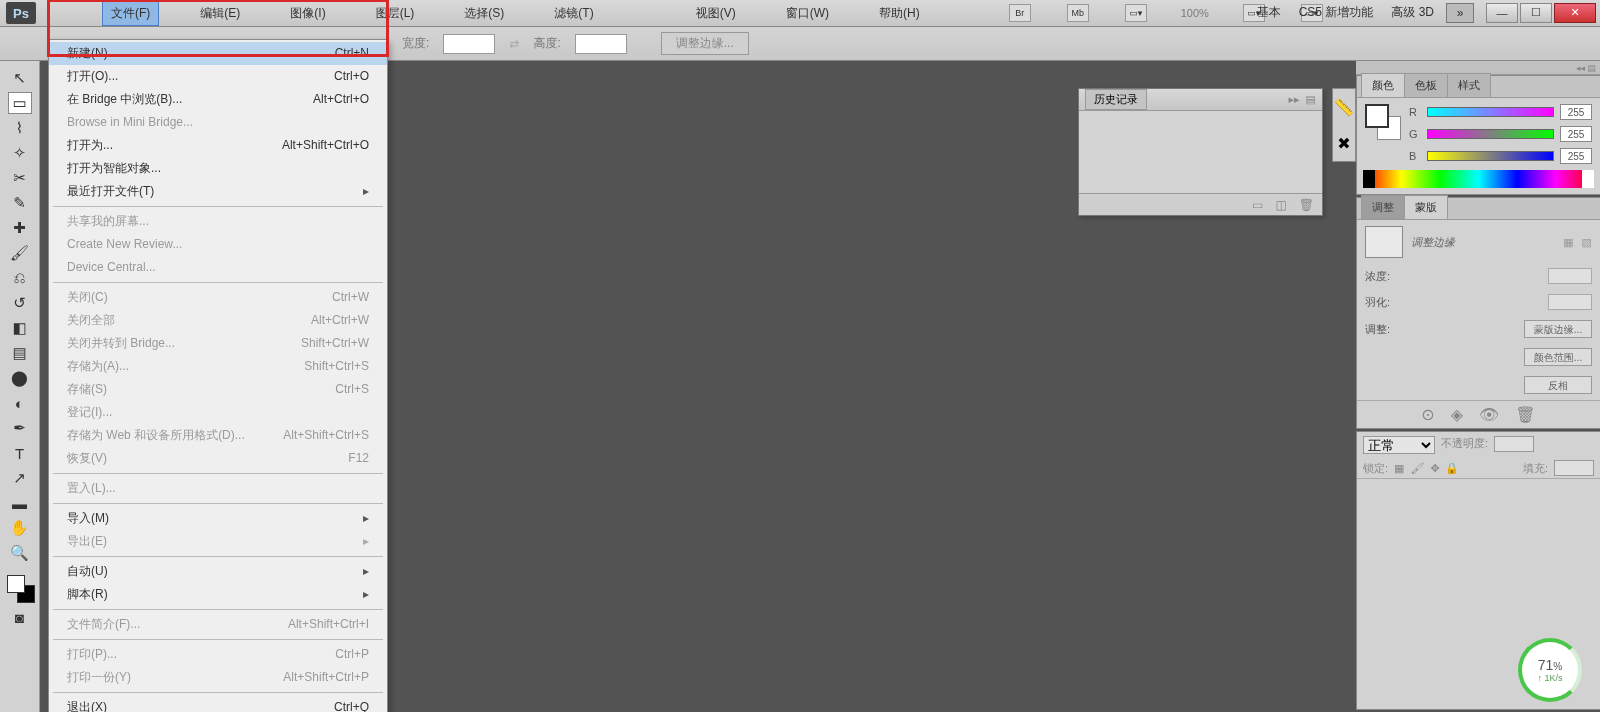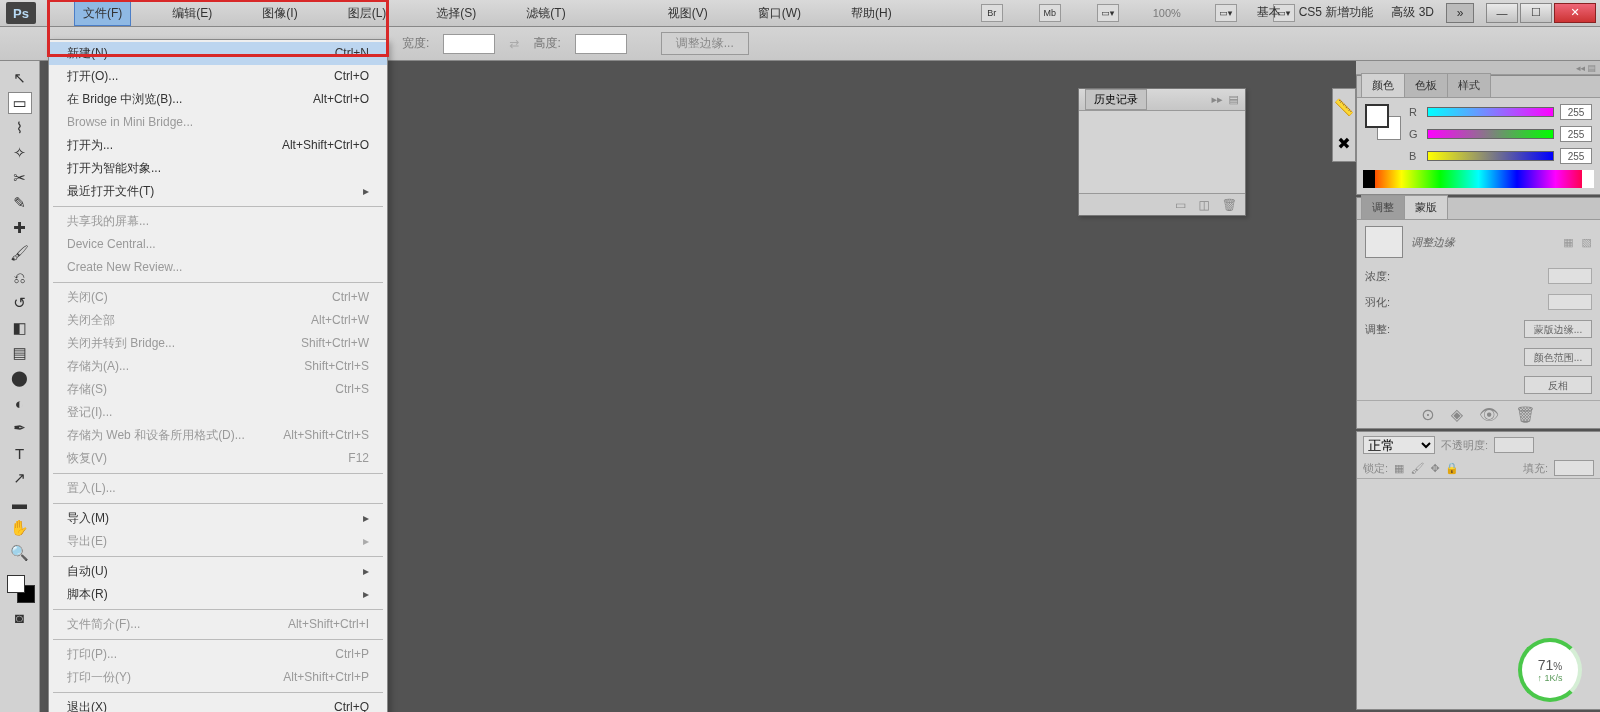--- a/index.html
+++ b/index.html
@@ -2,21 +2,21 @@
 <html><head>
 <meta charset="utf-8">
 <style>
 * { margin: 0; padding: 0; box-sizing: border-box; font-family: "Microsoft YaHei", "SimSun", sans-serif; }
 body { width: 1600px; height: 712px; background: #535353; overflow: hidden; position: relative; }
 
 
 .menubar { height: 27px; background: linear-gradient(#d9d9d9,#c7c7c7); border-bottom: 1px solid #888; display: flex; align-items: center; padding-left: 6px; font-size: 12px; color: #333; position: relative; gap: 32px; }
 .ps-logo { width: 30px; height: 22px; background: #444; color: #b8daf4; font-weight: bold; font-size: 13px; display:flex;align-items:center;justify-content:center; border-radius:2px; margin-right:6px;}
 .menu-item { padding: 4px 9px; cursor: default; }
-.menu-item.active { background: #8fb9e4; border:1px solid #4b7ec7; padding:3px 8px;}
+.menu-item.active { background: #8fb9e4; border:1px solid #4b7ec7; padding:3px 8px;margin-left:28px;}
 .menubar-right { position: absolute; right: 4px; top: 2px; display: flex; align-items: center; gap: 6px; font-size: 12px; }
 .mb-label { color:#333; padding: 2px 6px; }
 .expand-btn { width:28px;height:20px;background:#bbb;border:1px solid #777; display:flex;align-items:center;justify-content:center;}
 .win-controls { display:flex; gap:2px; margin-left:6px;}
 .win-btn { width:32px;height:20px;background:linear-gradient(#eaeaea,#c2c2c2);border:1px solid #888;font-size:11px;display:flex;align-items:center;justify-content:center;}
 .win-btn.close { background:linear-gradient(#e67,#c33);color:#fff;width:42px;border-color:#822;}
 .menubar .ico { width:22px;height:18px;border:1px solid #999;background:#ddd;display:flex;align-items:center;justify-content:center;font-size:9px;margin:0 2px;}
 .zoom-text { color:#7a7a7a; font-size:11px;}
 
 
@@ -37,21 +37,21 @@
 
 .dropdown { position: absolute; left: 48px; top: 39px; width: 340px; background: #efefef; border:1px solid #888; box-shadow: 3px 3px 6px rgba(0,0,0,0.25); z-index: 100; font-size: 12px; color:#333; padding:2px 0;}
 .dd-item { display:flex; justify-content:space-between; padding:3px 18px 3px 18px; line-height:17px;}
 .dd-item.highlight { background:#bcd5ef;}
 .dd-item.disabled { color:#9a9a9a;}
 .dd-sep { height:1px;background:#bbb;margin:3px 4px;}
 .dd-arrow::after { content:"▸"; color:#555;}
 .dd-item.disabled .dd-arrow::after { color:#aaa;}
 
 
-.history-panel { position:absolute; left:1078px; top:88px; width:168px; height:128px; background:#d4d4d4; border:1px solid #777; box-shadow:2px 2px 4px rgba(0,0,0,.2);}
+.history-panel { position:absolute; left:1078px; top:88px; width:245px; height:128px; background:#d4d4d4; border:1px solid #777; box-shadow:2px 2px 4px rgba(0,0,0,.2);}
 .history-head { height:22px; background:linear-gradient(#d8d8d8,#c6c6c6); display:flex;align-items:center;padding:0 6px;border-bottom:1px solid #999;font-size:11px;}
 .history-head .tab { background:#c4c4c4;padding:2px 8px;border:1px solid #999;}
 .history-head .right-icons { margin-left:auto; display:flex; gap:6px; color:#888;}
 .history-foot { position:absolute;bottom:0;left:0;right:0;height:22px;background:#cfcfcf;border-top:1px solid #999;display:flex;justify-content:flex-end;gap:12px;padding-right:8px;align-items:center;color:#888;font-size:12px;}
 
 
 .dock-strip { position:absolute; right:244px; top:88px; width:24px; height:74px; background:#d0d0d0;border:1px solid #888;display:flex;flex-direction:column;align-items:center;justify-content:space-around;}
 
 
 .right-panels { position:absolute; right:0; top:61px; width:244px; bottom:0; display:flex;flex-direction:column;}
@@ -84,21 +84,21 @@
 .mask-row { display:flex;align-items:center;gap:8px;}
 .mask-thumb { width:38px;height:32px;border:1px solid #888;background:#e8e8e8;}
 .mask-text { font-style:italic;color:#666;}
 .mask-slider-row { display:flex;align-items:center;justify-content:space-between;}
 .mask-slider-row .mval { width:44px;height:16px;border:1px solid #aaa;background:#e0e0e0;}
 .mask-btn { width:68px;height:18px;background:#ddd;border:1px solid #999;font-size:10px;text-align:center;line-height:17px;color:#666;margin-left:auto;}
 .mask-foot { display:flex;justify-content:center;gap:16px;padding:4px 0;border-top:1px solid #aaa;color:#888;}
 
 
 .layers-panel { flex:1; min-height:200px;}
-.layers-controls { display:flex;align-items:center;gap:6px;padding:4px 6px;font-size:11px;color:#888;}
+.layers-controls { display:flex;gap:6px;padding:4px 6px;font-size:11px;color:#888;}
 .layers-controls select { width:72px;height:18px;border:1px solid #999;background:#e5e5e5;}
 .opacity-box { width:40px;height:16px;border:1px solid #999;background:#e0e0e0;}
 .lock-row { display:flex;align-items:center;gap:6px;padding:2px 6px;border-bottom:1px solid #aaa;font-size:11px;color:#888;}
 
 
 .speed { position:absolute; right:18px; bottom:10px; width:64px;height:64px;border-radius:50%;border:4px solid #4ac74a;border-right-color:#d5eed5;display:flex;flex-direction:column;align-items:center;justify-content:center;background:#fff;font-size:14px;color:#555;}
 .speed .sub { font-size:9px;color:#5a9a5a;}
 
 .panel-collapse-bar { height:14px;background:#c0c0c0;border-bottom:1px solid #999;display:flex;justify-content:flex-end;align-items:center;padding-right:4px;}
 .panel-collapse-bar span{font-size:9px;color:#888;}
@@ -208,25 +208,25 @@
     <div class="dd-item">
       <span>最近打开文件(T)</span>
       <span class="dd-arrow"></span>
     </div>
     <div class="dd-sep"></div>
     <div class="dd-item disabled">
       <span>共享我的屏幕...</span>
       <span></span>
     </div>
     <div class="dd-item disabled">
+      <span>Create New Review...</span>
+      <span></span>
+    </div>
+    <div class="dd-item disabled">
       <span>Device Central...</span>
-      <span></span>
-    </div>
-    <div class="dd-item disabled">
-      <span>Create New Review...</span>
       <span></span>
     </div>
     <div class="dd-sep"></div>
     <div class="dd-item disabled">
       <span>关闭(C)</span>
       <span>Ctrl+W</span>
     </div>
     <div class="dd-item disabled">
       <span>关闭全部</span>
       <span>Alt+Ctrl+W</span>

